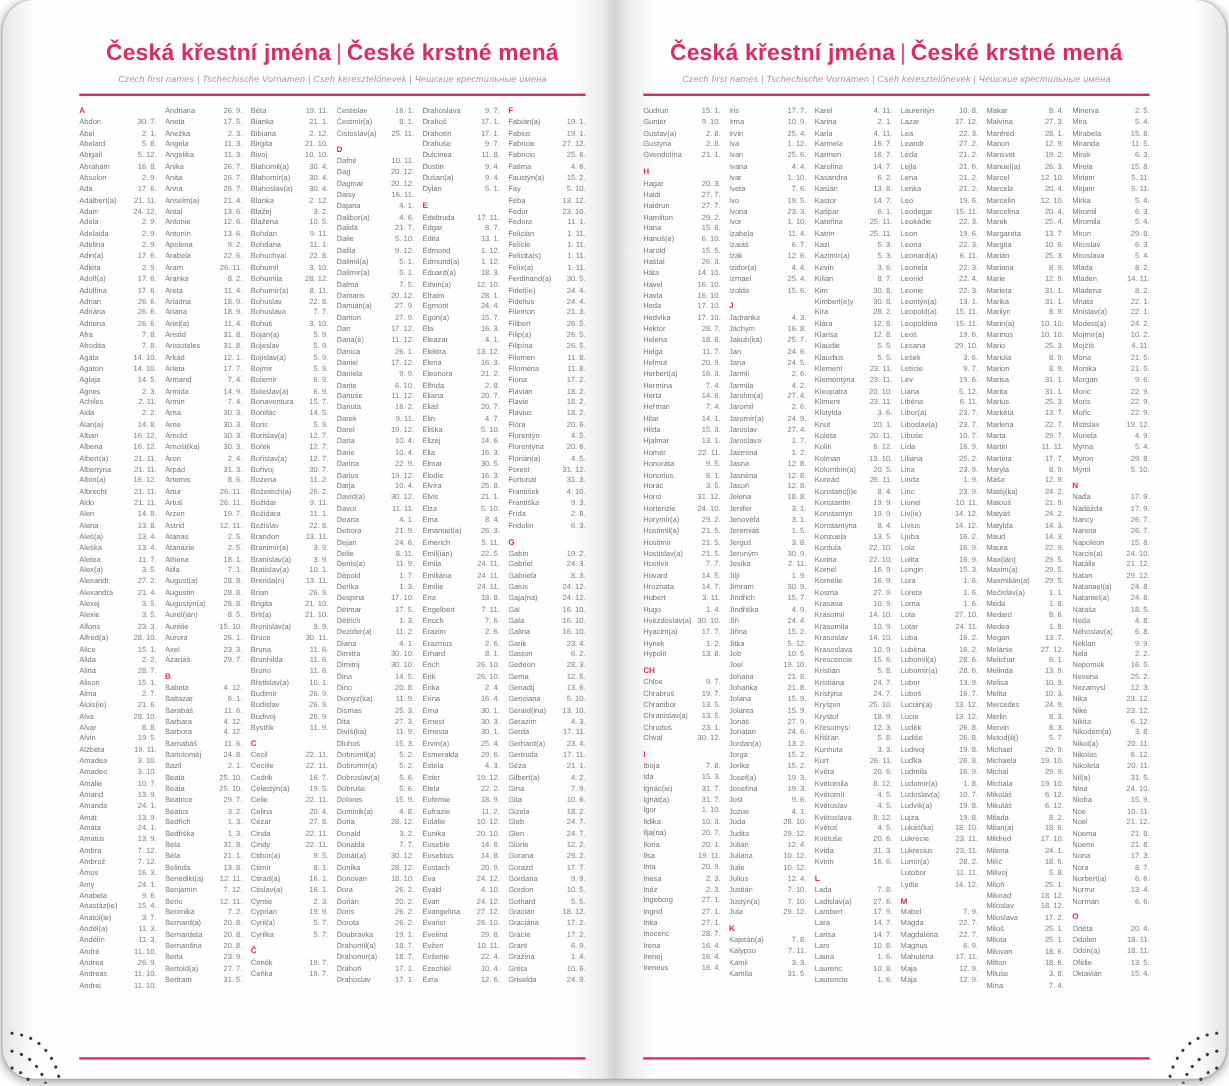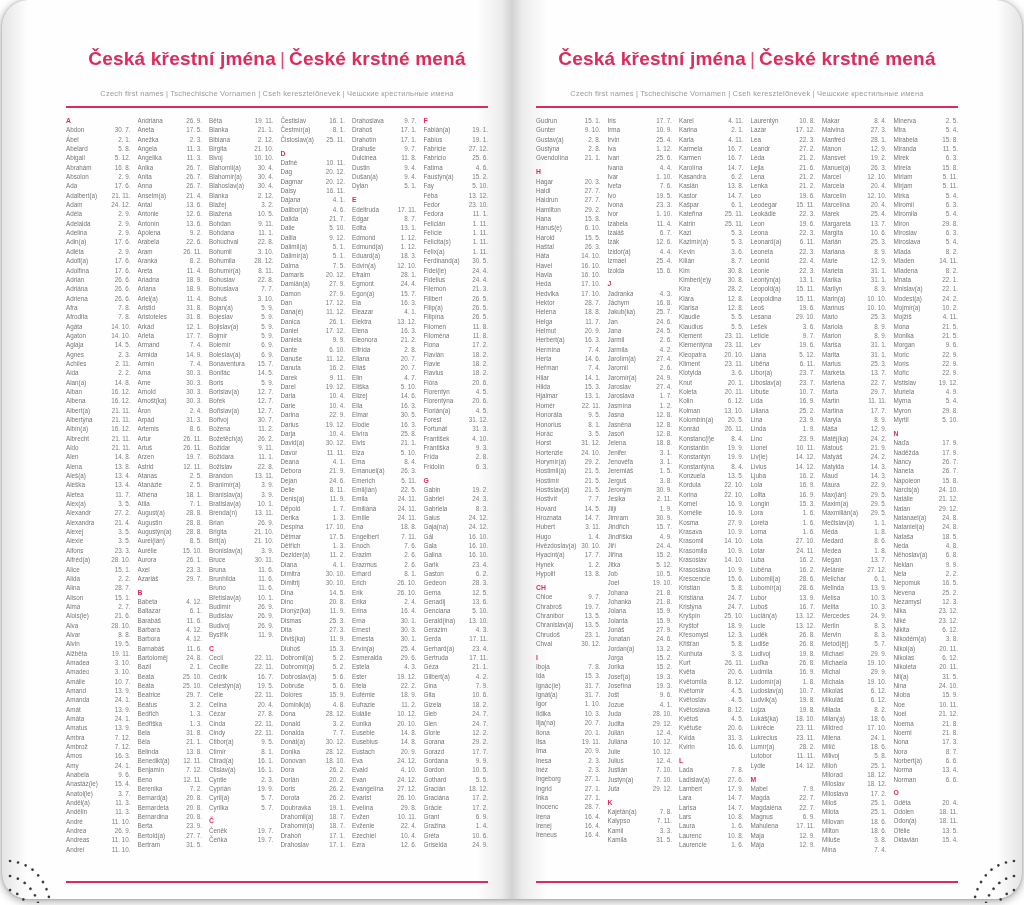--- a/index.html
+++ b/index.html
@@ -30,25 +30,25 @@
     pointer-events:none;
   }
   .edge-shade-l{position:absolute;left:0;top:0;bottom:0;width:26px;border-radius:26px 0 0 26px;
     background:linear-gradient(90deg,rgba(0,0,0,.10),rgba(0,0,0,0));pointer-events:none;}
   .edge-shade-r{position:absolute;right:0;top:0;bottom:0;width:26px;border-radius:0 26px 26px 0;
     background:linear-gradient(270deg,rgba(0,0,0,.10),rgba(0,0,0,0));pointer-events:none;}
 
   .page-header{text-align:center;}
   .title{
     font-size:19px;font-weight:bold;letter-spacing:.2px;
-    color:var(--accent);white-space:nowrap;margin-top:14px;
+    color:var(--accent);white-space:nowrap;
   }
   .title .sep{font-weight:normal;padding:0 4px;opacity:.85;}
   .subtitle{
-    margin-top:19px;font-size:7.5px;color:#9a9a9a;letter-spacing:.2px;white-space:nowrap;
+    margin-top:5px;font-size:7.5px;color:#9a9a9a;letter-spacing:.2px;white-space:nowrap;font-style:italic;
   }
   .rule{height:2px;background:var(--accent);margin-top:8px;}
   .bottom-rule{position:absolute;left:0;right:0;bottom:16px;height:2px;background:var(--accent);}
   .page.left .bottom-rule{left:64px;right:24px;}
   .page.right .bottom-rule{left:24px;right:64px;}
 
   .cols{
     display:flex;gap:7px;
     margin-top:8px;height:736px;overflow:hidden;
   }

